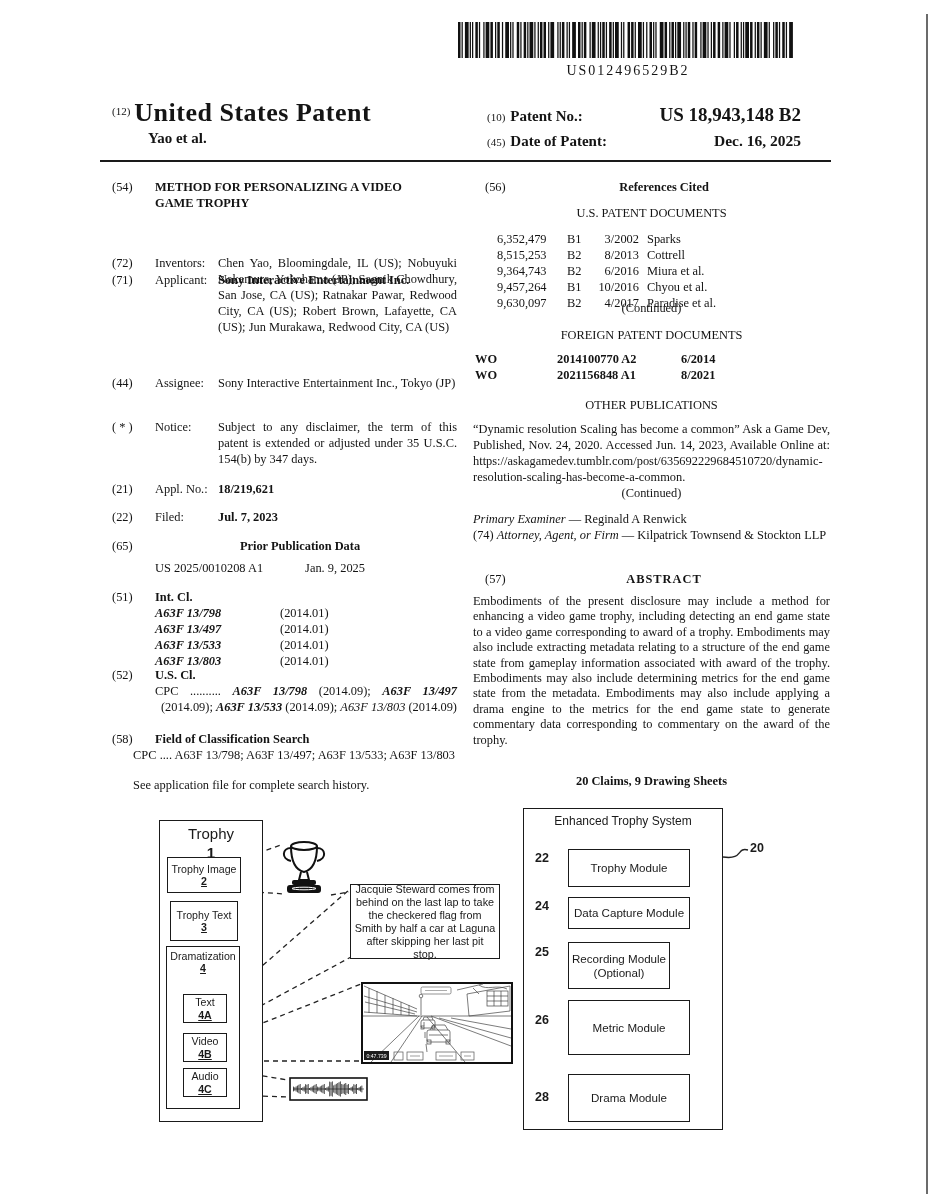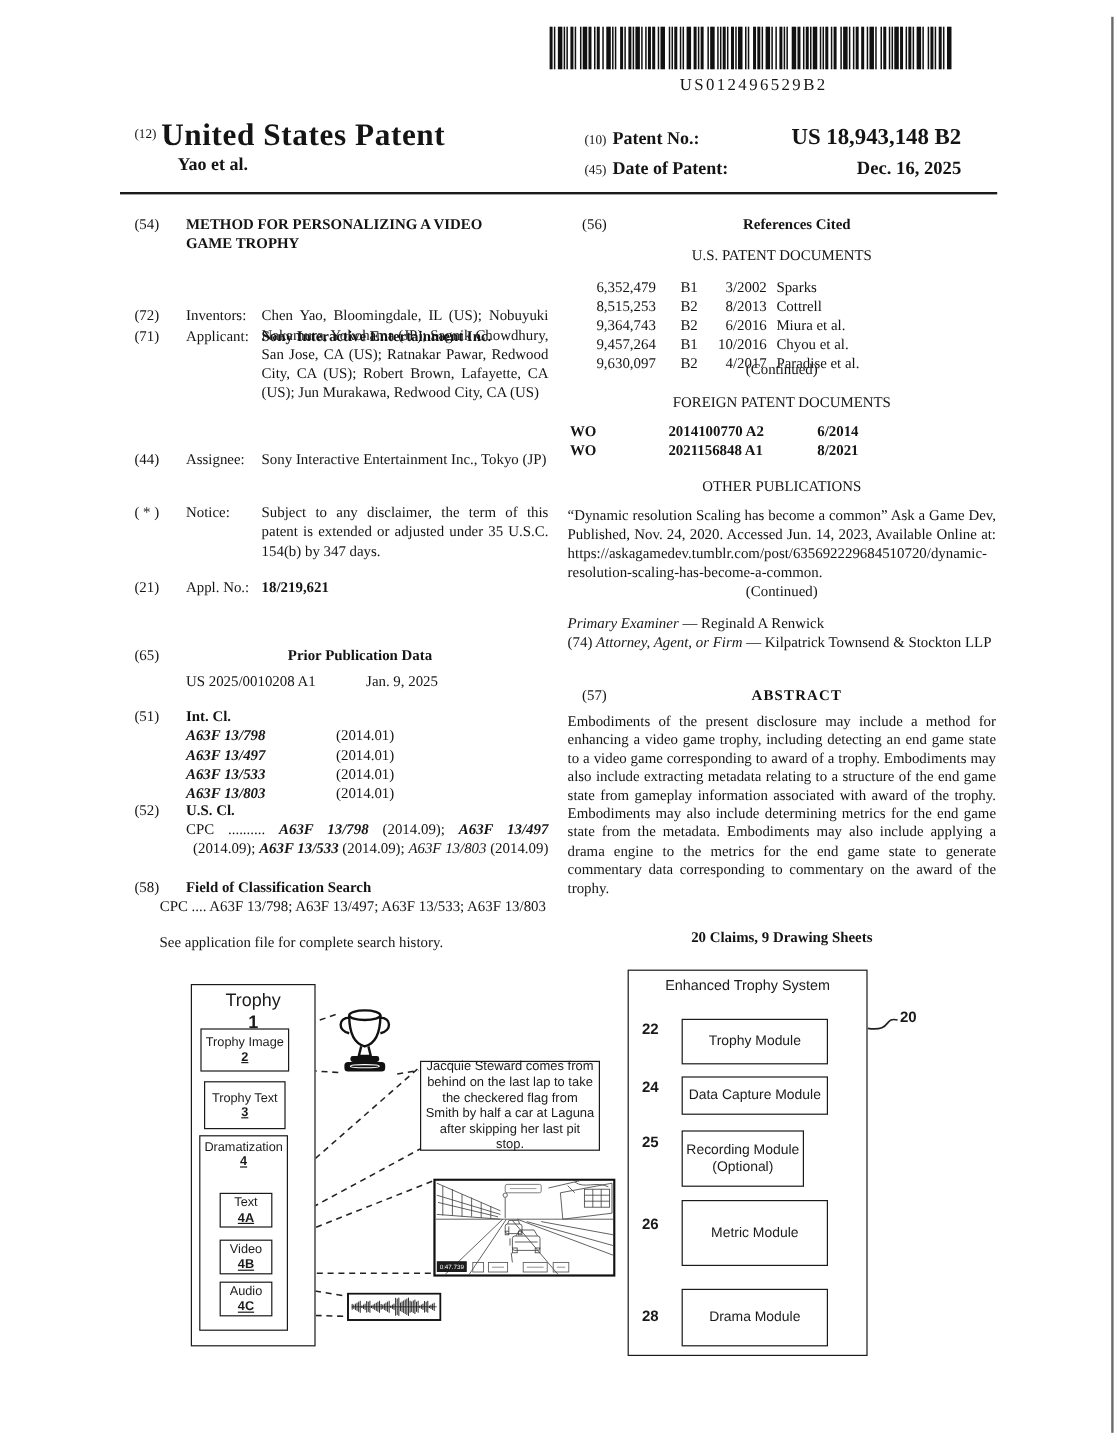--- a/index.html
+++ b/index.html
@@ -223,20 +223,25 @@
       <span class="flabel">Notice:</span>
       <div class="fval just">Subject to any disclaimer, the term of this patent is extended or adjusted under 35 U.S.C. 154(b) by 347 days.</div>
     </div>
 
     <div class="field" style="top:302px;">
       <span class="fnum">(21)</span>
       <span class="flabel">Appl. No.:</span>
       <span class="fval bold">18/219,621</span>
     </div>
 
+    <div class="field" style="top:330px;">
+      <span class="fnum">(22)</span>
+      <span class="flabel">Filed:</span>
+      <span class="fval bold">Jul. 7, 2023</span>
+    </div>
 
     <div class="field" style="top:359px;">
       <span class="fnum">(65)</span>
       <div class="span2 bold center" style="width:290px;">Prior Publication Data</div>
     </div>
     <div class="abs" style="top:381px;left:55px;display:flex;gap:42px;">
       <span>US 2025/0010208 A1</span>
       <span>Jan. 9, 2025</span>
     </div>
 

